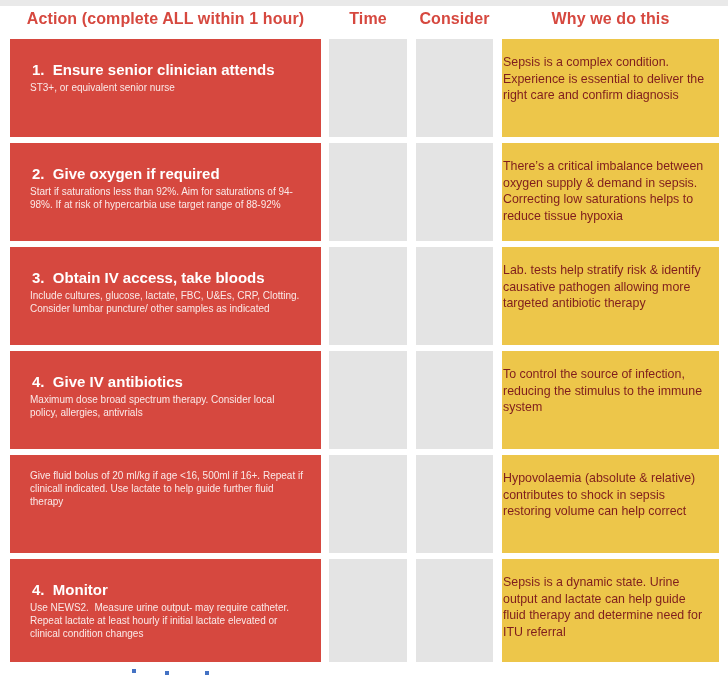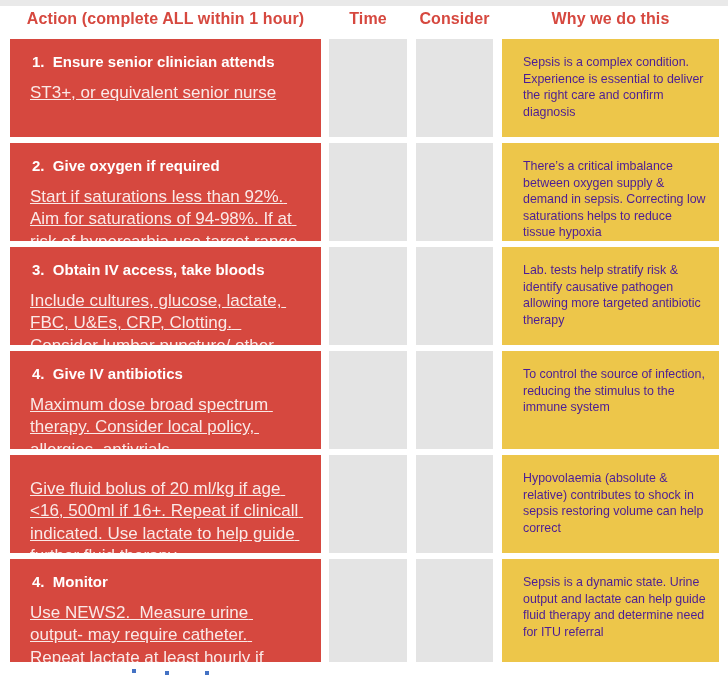--- a/index.html
+++ b/index.html
@@ -17,25 +17,25 @@
   .hdr.c-initials{left:406px;width:77px;}
   .hdr.c-why{left:492px;width:217px;}
   
   .rows{position:absolute;top:39px;left:10px;width:709px;}
   .row{position:relative;height:98px;margin-bottom:6px;}
   .row.last{height:103px;margin-bottom:0;}
   .cell{position:absolute;top:0;height:100%;box-sizing:border-box;}
   .cell.c-action{left:0;width:311px;background:#d6483f;color:#ffffff;padding:12px 18px 10px 20px;}
   .cell.c-time{left:319px;width:78px;background:#e4e4e4;}
   .cell.c-initials{left:406px;width:77px;background:#e4e4e4;}
-  .cell.c-why{left:492px;width:217px;background:#edc64a;color:#4c1d95;
-              padding:15px 12px 10px 21px;font-size:12.4px;line-height:1.33;}
-  .action-title{font-size:15px;font-weight:bold;white-space:pre-wrap;margin:2px 0 0 2px;line-height:1.2;}
-  .action-body{font-size:17px;line-height:1.32;color:rgba(255,255,255,0.88);
-               white-space:pre-wrap;margin-top:11px;text-decoration:underline;}
+  .cell.c-why{left:492px;width:217px;background:#edc64a;color:#7f1d1d;
+              padding:15px 12px 10px 1px;font-size:12.4px;line-height:1.33;}
+  .action-title{font-size:15px;font-weight:bold;white-space:pre-wrap;margin:10px 0 0 2px;line-height:1.2;}
+  .action-body{font-size:10px;line-height:1.32;color:rgba(255,255,255,0.88);
+               white-space:pre-wrap;margin-top:2px;}
   .why-text{white-space:pre-wrap;}
   .field-value{display:block;width:100%;height:100%;font-size:13px;color:#333;padding:4px;box-sizing:border-box;}
   
   .mark{position:absolute;background:#4472c4;}
   .mark.m1{left:132px;top:669px;width:4px;height:4px;}
   .mark.m2{left:165px;top:671px;width:4px;height:4px;}
   .mark.m3{left:205px;top:671px;width:4px;height:4px;}
 </style>
 </head>
 <body>

